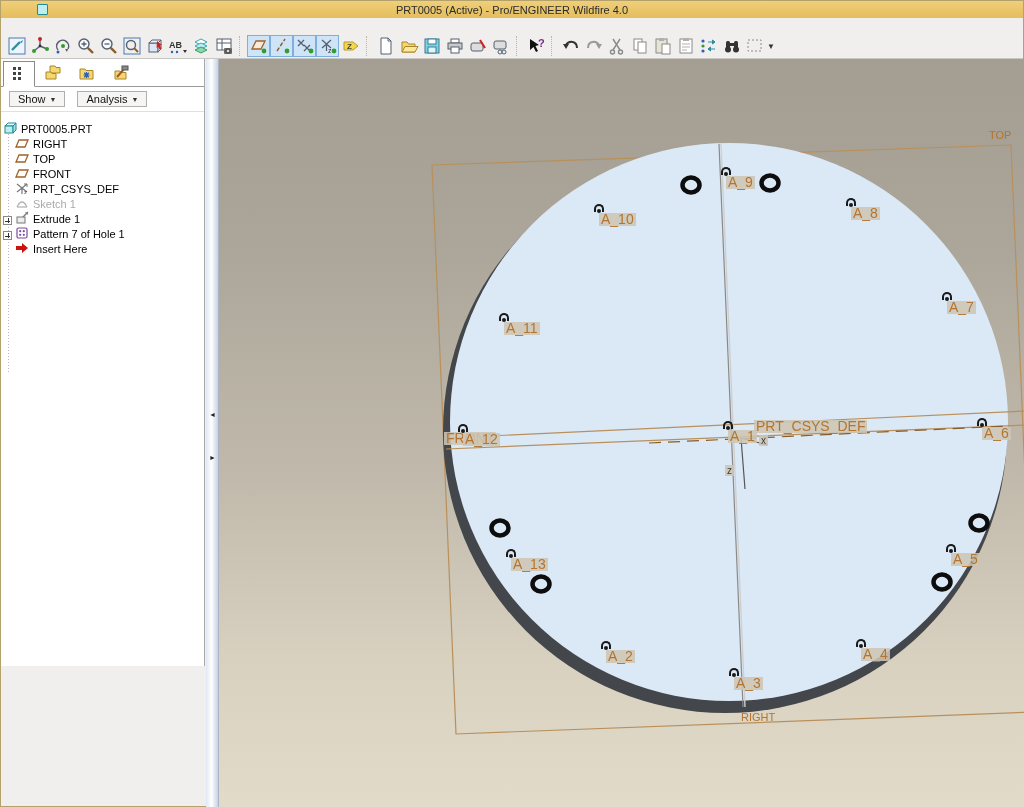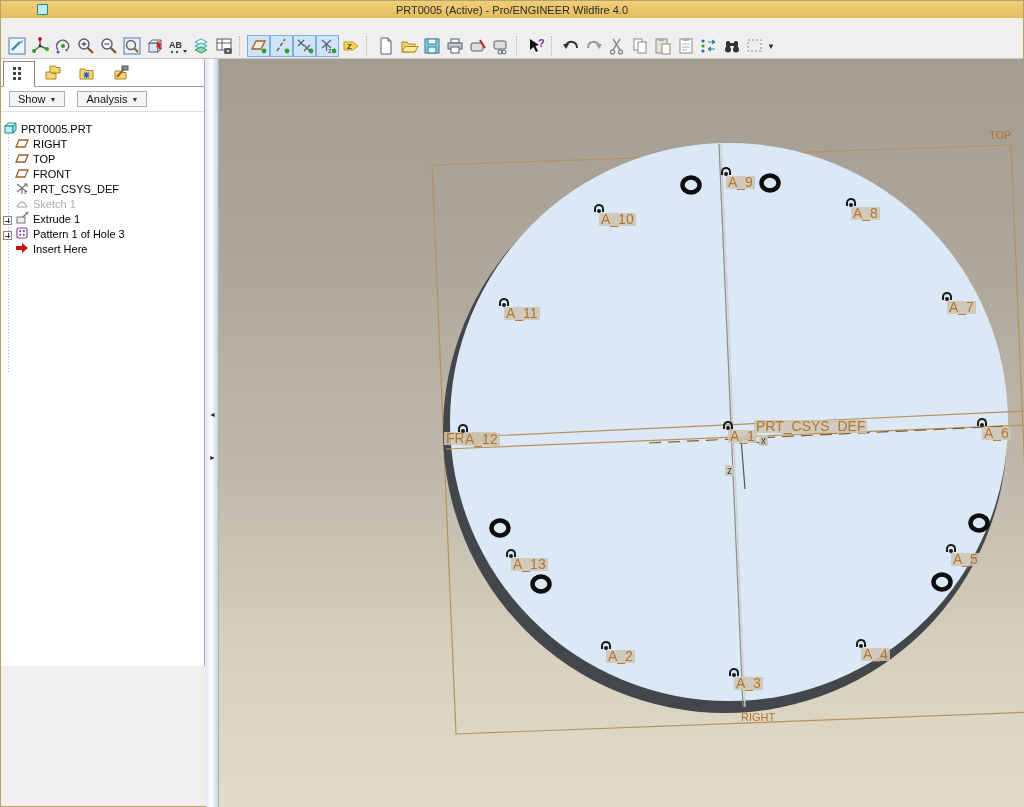--- a/index.html
+++ b/index.html
@@ -425,21 +425,21 @@
 
       <div class="tree-row">
         <span class="exp"></span>
         <svg class="t-icon" viewBox="0 0 15 14">
             <rect x="2" y="2" width="10" height="10" rx="1.5" fill="#fff" stroke="#7a4ba0" stroke-width="1.2"></rect>
             <circle cx="5.2" cy="5.2" r="1.1" fill="#7a4ba0"></circle>
             <circle cx="8.8" cy="5.2" r="1.1" fill="#7a4ba0"></circle>
             <circle cx="5.2" cy="8.8" r="1.1" fill="#7a4ba0"></circle>
             <circle cx="8.8" cy="8.8" r="1.1" fill="#7a4ba0"></circle>
           </svg>
-        <span class="lbl">Pattern 1 of Hole 3</span>
+        <span class="lbl">Pattern 7 of Hole 1</span>
       </div>
 
       <div class="tree-row">
         <span class="spacer"></span>
         <svg class="t-icon" viewBox="0 0 15 14">
             <path d="M1 5 L7 5 L7 2 L13 7 L7 12 L7 9 L1 9 Z" fill="#cc1111"></path>
           </svg>
         <span class="lbl">Insert Here</span>
       </div>
     </div>
@@ -478,21 +478,21 @@
     <div class="plain-label" style="left:770px;top:70px">TOP</div>
     <div class="axis-label" style="left:225px;top:373px"><span>FRONT</span></div>
     <div class="plain-label" style="left:522px;top:652px">RIGHT</div>
     <div class="axis-label" style="left:535px;top:361px"><span>PRT_CSYS_DEF</span></div>
     <div class="tiny-label" style="left:540px;top:376px">x</div>
     <div class="tiny-label" style="left:506px;top:406px">z</div>
 
     <div class="axis-label" style="left:507px;top:117px"><span class="marker"></span><span>A_9</span></div>
     <div class="axis-label" style="left:380px;top:154px"><span class="marker"></span><span>A_10</span></div>
     <div class="axis-label" style="left:632px;top:148px"><span class="marker"></span><span>A_8</span></div>
-    <div class="axis-label" style="left:285px;top:248px"><span class="marker"></span><span>A_11</span></div>
+    <div class="axis-label" style="left:285px;top:263px"><span class="marker"></span><span>A_11</span></div>
     <div class="axis-label" style="left:728px;top:242px"><span class="marker"></span><span>A_7</span></div>
     <div class="axis-label" style="left:244px;top:374px"><span class="marker"></span><span>A_12</span></div>
     <div class="axis-label" style="left:509px;top:371px"><span class="marker"></span><span>A_1</span></div>
     <div class="axis-label" style="left:763px;top:368px"><span class="marker"></span><span>A_6</span></div>
     <div class="axis-label" style="left:292px;top:499px"><span class="marker"></span><span>A_13</span></div>
     <div class="axis-label" style="left:732px;top:494px"><span class="marker"></span><span>A_5</span></div>
     <div class="axis-label" style="left:387px;top:591px"><span class="marker"></span><span>A_2</span></div>
     <div class="axis-label" style="left:642px;top:589px"><span class="marker"></span><span>A_4</span></div>
     <div class="axis-label" style="left:515px;top:618px"><span class="marker"></span><span>A_3</span></div>
   </div>

